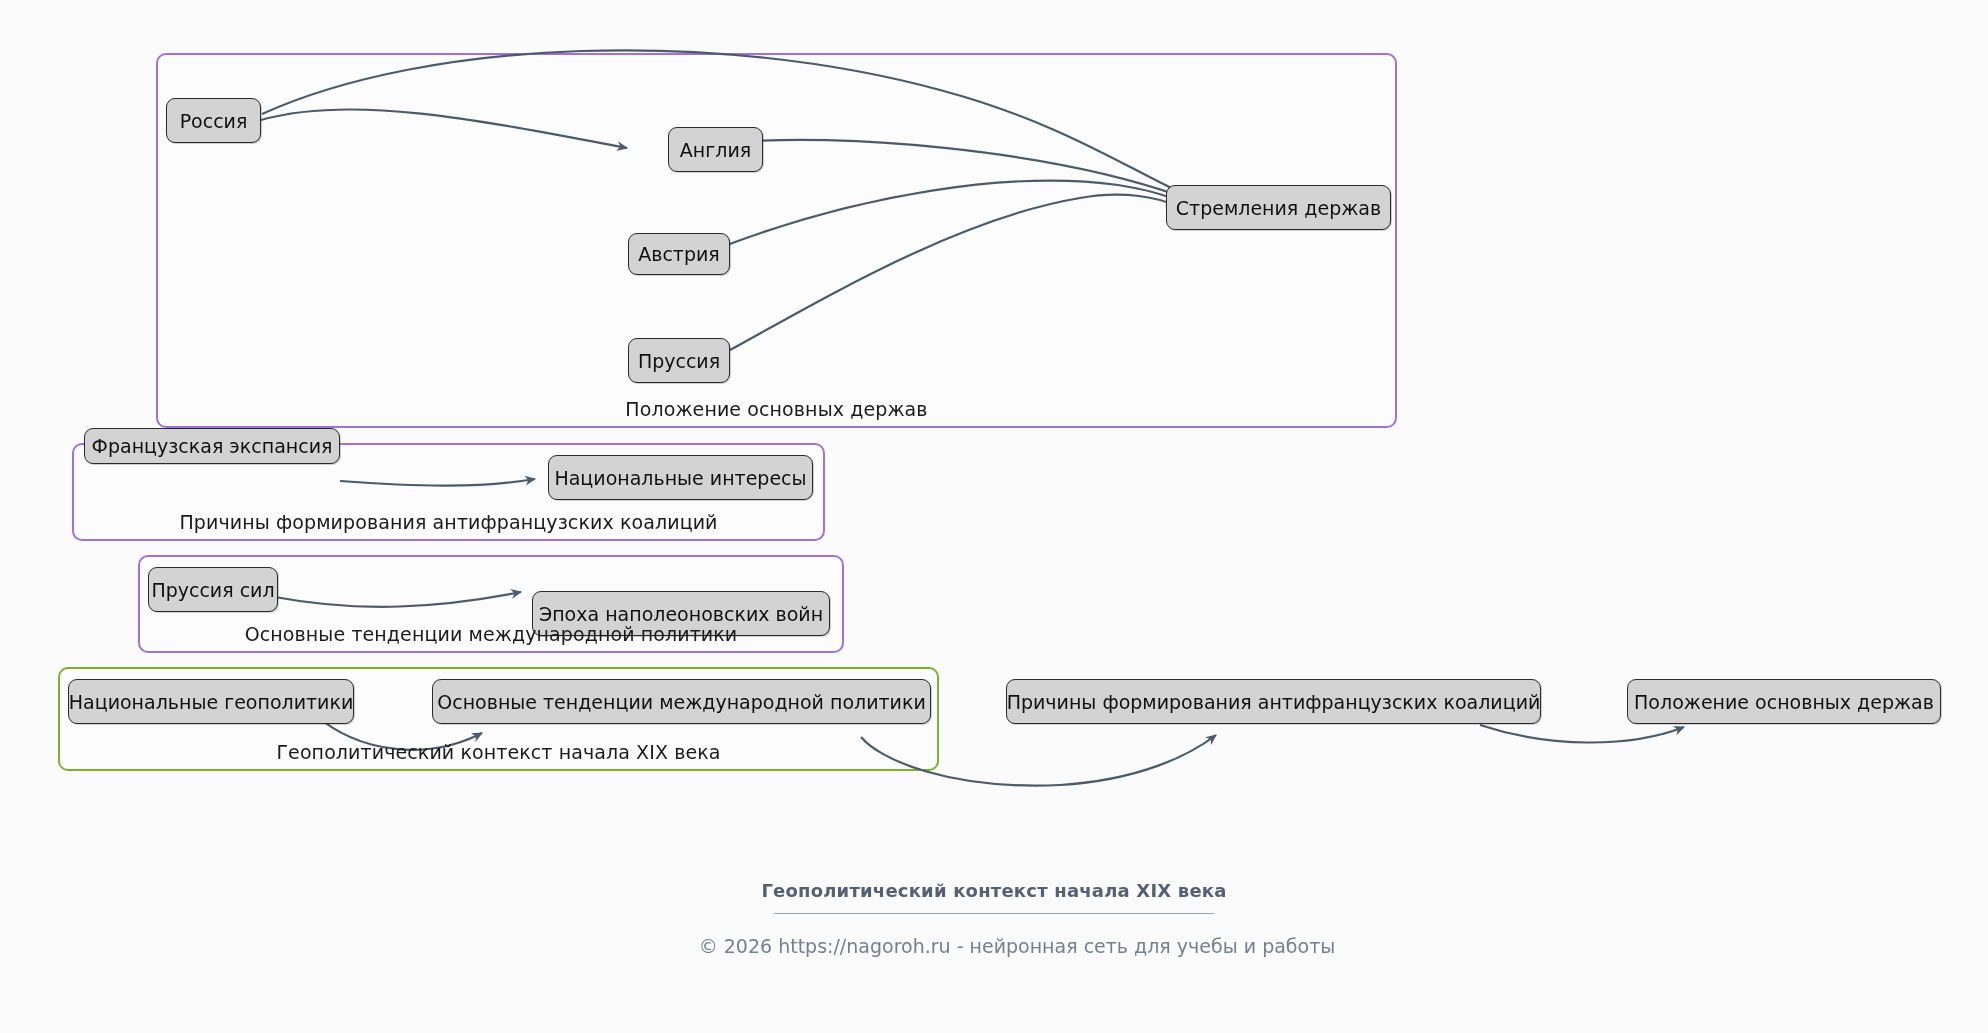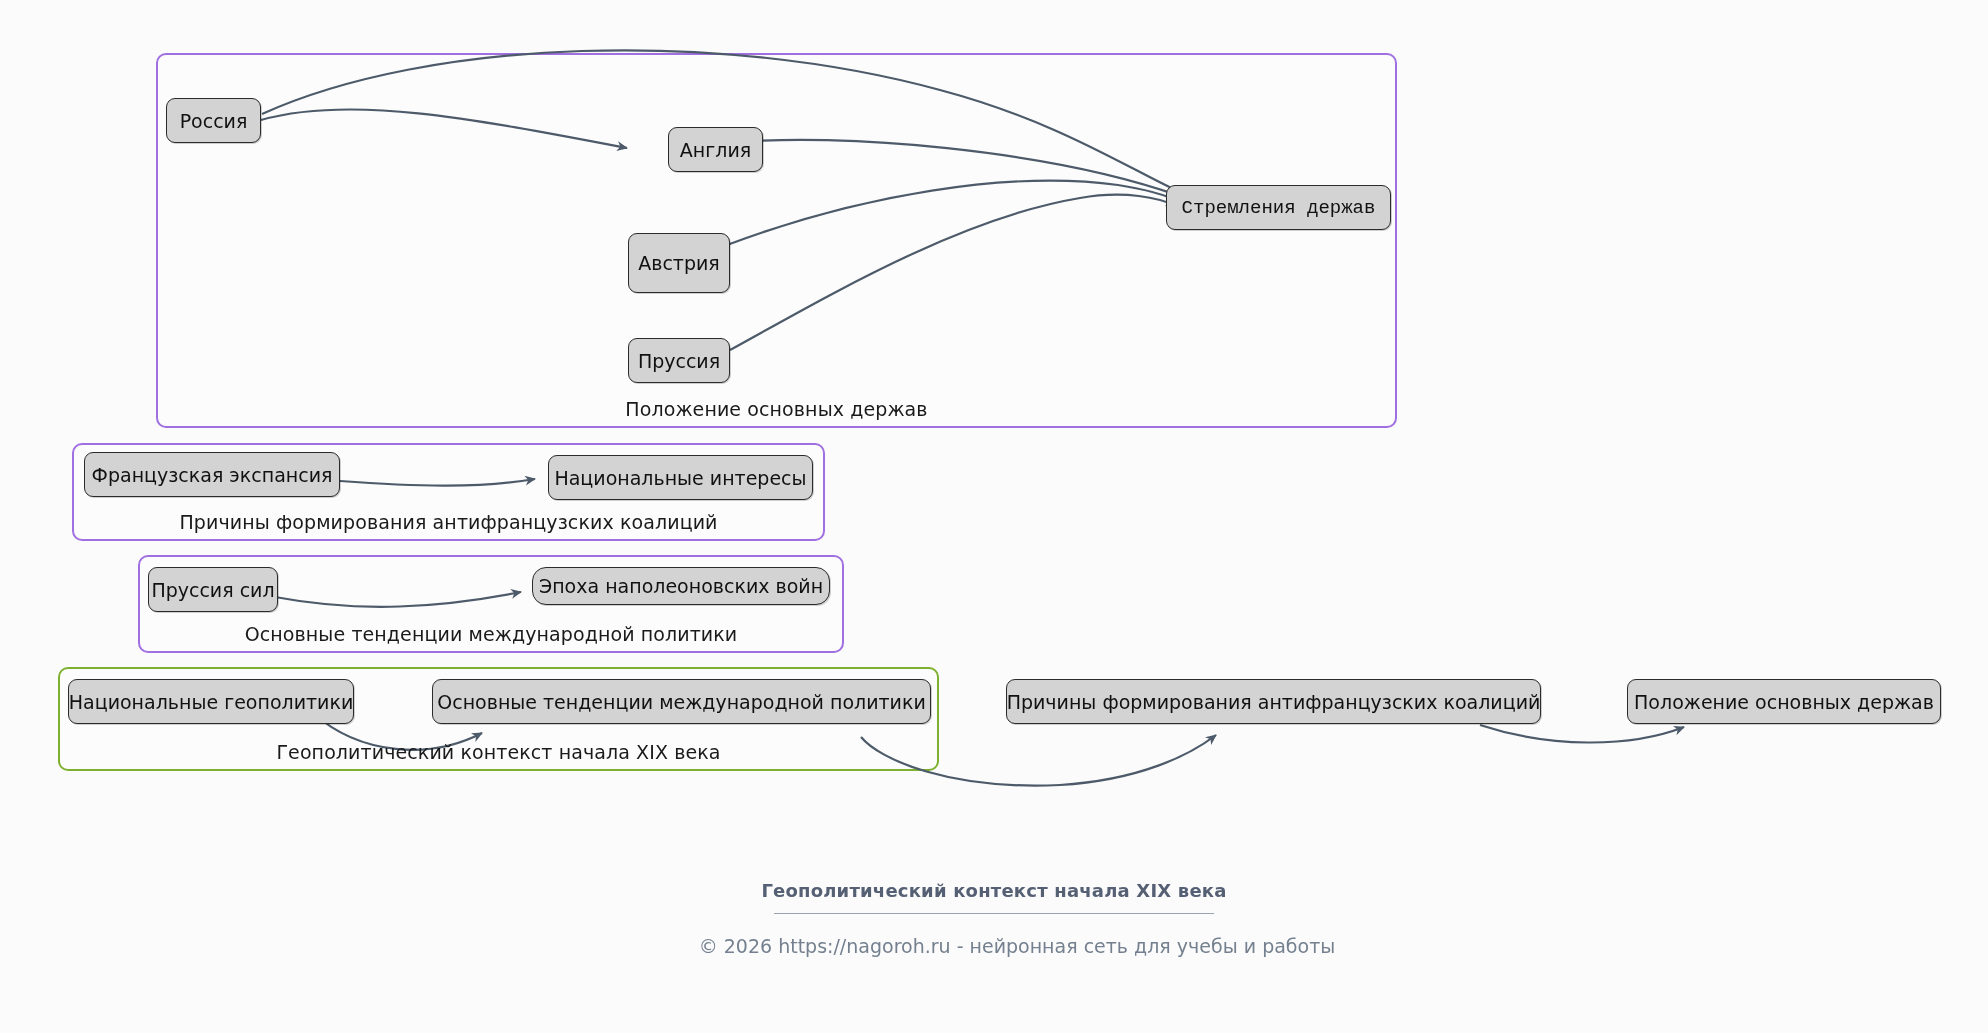--- a/index.html
+++ b/index.html
@@ -109,61 +109,61 @@
 
     <path class="edge" d="M 730,350 C 830,295 960,218 1080,198 C 1125,190 1160,198 1176,206" marker-end="url(#arrow)"></path>
   </svg>
 
   <div class="node" style="left:166px; top:98px; width:95px; height:45px;">
     <span>Россия</span>
   </div>
   <div class="node" style="left:632px; top:127px; width:95px; height:45px;margin-left:36px;">
     <span>Англия</span>
   </div>
-  <div class="node" style="left:628px; top:233px; width:102px; height:60px;">
+  <div class="node" style="left:628px; top:233px; width:102px; height:42px;">
     <span>Австрия</span>
   </div>
   <div class="node" style="left:628px; top:338px; width:102px; height:45px;">
     <span>Пруссия</span>
   </div>
-  <div class="node" style="left:1166px; top:185px; width:225px; height:45px;font-family:Liberation Mono, monospace;">
+  <div class="node" style="left:1166px; top:185px; width:225px; height:45px;">
     <span>Стремления держав</span>
   </div>
 
   <div class="cluster-label" style="left:156px; top:398px; width:1241px;">
     <span>Положение основных держав</span>
   </div>
 
   <div class="cluster-box" style="left:72px; top:443px; width:753px; height:98px;"></div>
 
   <svg class="layer">
     <path class="edge" d="M 340,481 C 420,487 480,488 535,479" marker-end="url(#arrow)"></path>
   </svg>
 
-  <div class="node" style="left:84px; top:452px; width:256px; height:45px;">
+  <div class="node" style="left:84px; top:428px; width:256px; height:36px;">
     <span>Французская экспансия</span>
   </div>
   <div class="node" style="left:548px; top:455px; width:265px; height:45px;">
     <span>Национальные интересы</span>
   </div>
 
   <div class="cluster-label" style="left:72px; top:511px; width:753px;">
     <span>Причины формирования антифранцузских коалиций</span>
   </div>
 
   <div class="cluster-box" style="left:138px; top:555px; width:706px; height:98px;"></div>
 
   <svg class="layer">
     <path class="edge" d="M 275,597 C 360,613 440,608 521,592" marker-end="url(#arrow)"></path>
   </svg>
 
   <div class="node" style="left:148px; top:567px; width:130px; height:45px;">
     <span>Пруссия сил</span>
   </div>
-  <div class="node" style="left:532px; top:567px; width:298px; height:38px;border-radius:14px;">
+  <div class="node" style="left:532px; top:591px; width:298px; height:45px;">
     <span>Эпоха наполеоновских войн</span>
   </div>
 
   <div class="cluster-label" style="left:138px; top:623px; width:706px;">
     <span>Основные тенденции международной политики</span>
   </div>
 
   <div class="cluster-box green" style="left:58px; top:667px; width:881px; height:104px;"></div>
 
   <svg class="layer">

